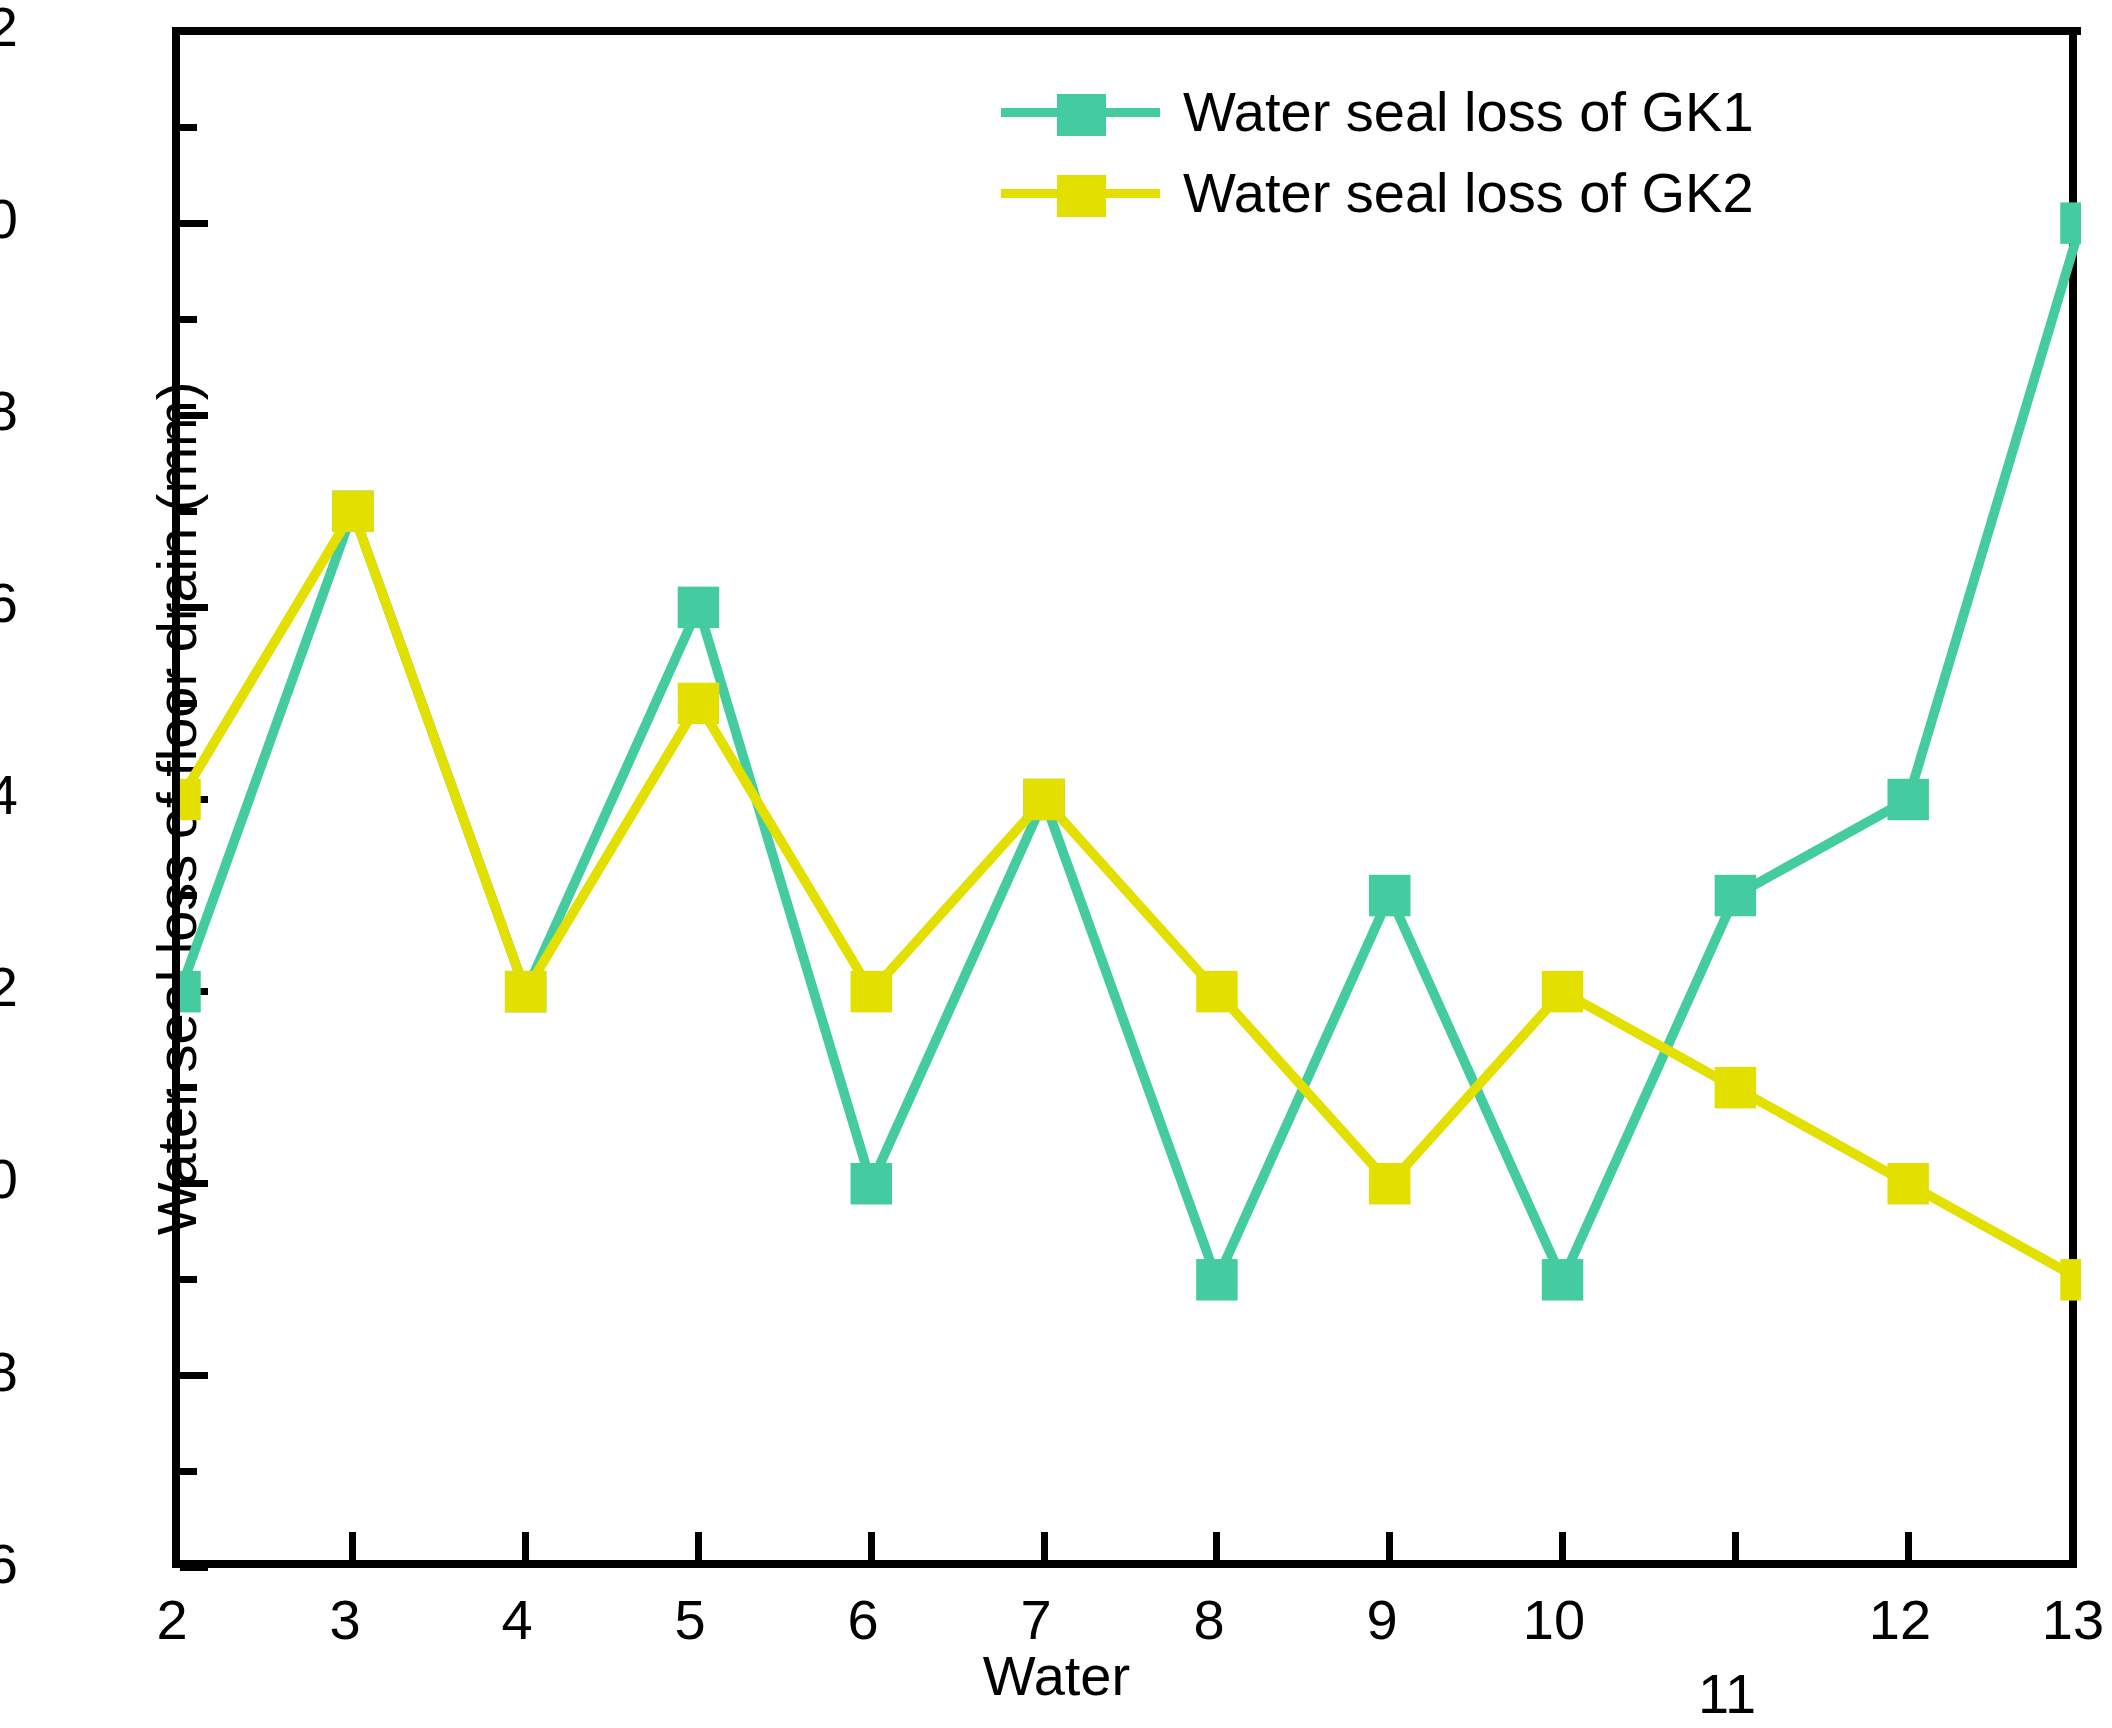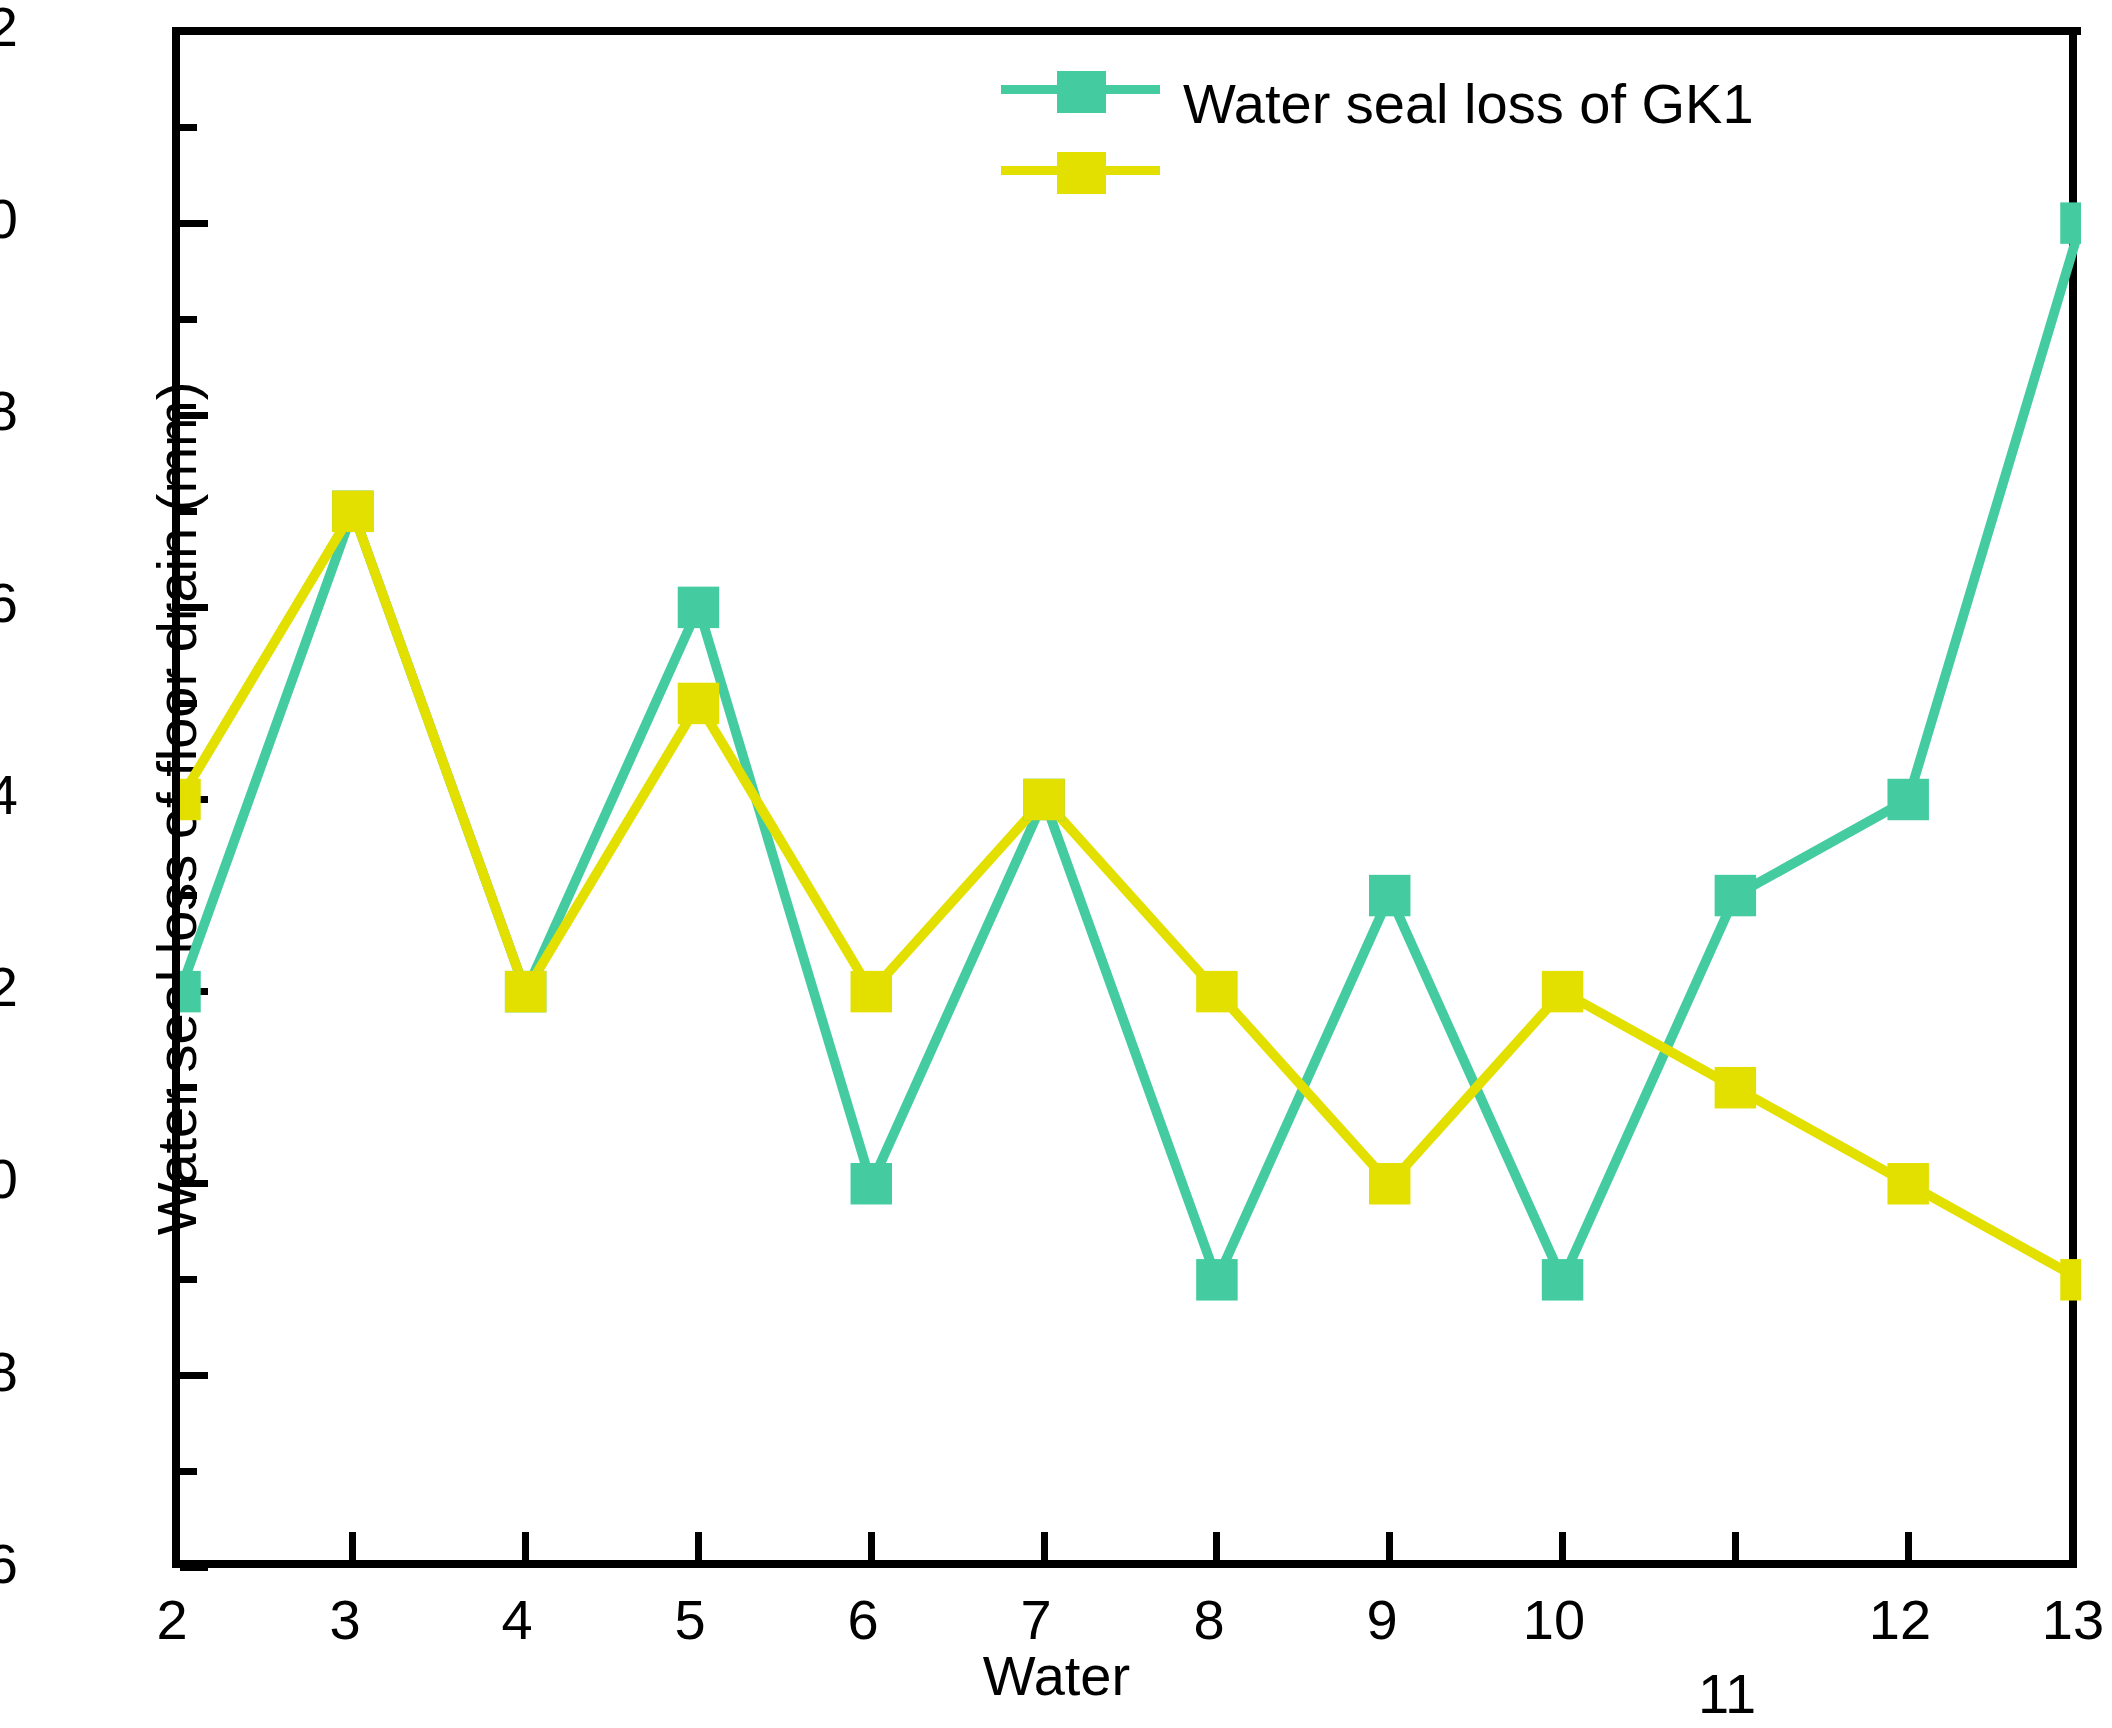--- a/index.html
+++ b/index.html
@@ -52,21 +52,21 @@
   .xlab{position:absolute;width:176px;text-align:center;font-size:56px;color:#000;}
 
   #svgwrap{position:absolute;left:0;top:0;width:1901px;height:1537px;}
 
   
   #legend{
     position:absolute;
     left:1001px; top:71px;
     font-size:0;
   }
-  .leg-row{display:flex;height:81px;}
+  .leg-row{display:flex;align-items:center;height:81px;}
   .leg-sym{position:relative;width:159px;height:35px;margin-right:23px;flex:none;}
   .leg-line{position:absolute;left:0;top:14px;width:159px;height:8.8px;}
   .leg-marker{position:absolute;left:56px;top:0px;width:49px;height:42px;}
   .leg-txt{font-size:56px;color:#000;white-space:nowrap;font-family:"Liberation Sans",sans-serif;}
 </style>
 </head>
 <body>
 
 <div id="root">
 
@@ -173,17 +173,18 @@
           <span class="leg-line" style="background: rgb(68, 204, 160);"></span>
           <span class="leg-marker" style="background: rgb(68, 204, 160);"></span>
         </span>
         <span class="leg-txt">Water seal loss of GK1</span>
       </div>
       <div class="leg-row">
         <span class="leg-sym">
           <span class="leg-line" style="background: rgb(227, 224, 0);"></span>
           <span class="leg-marker" style="background: rgb(227, 224, 0);"></span>
         </span>
+        <span class="leg-txt">Water seal loss of GK2</span>
       </div>
     </div>
 
 </div>
 
 
 </body></html>

